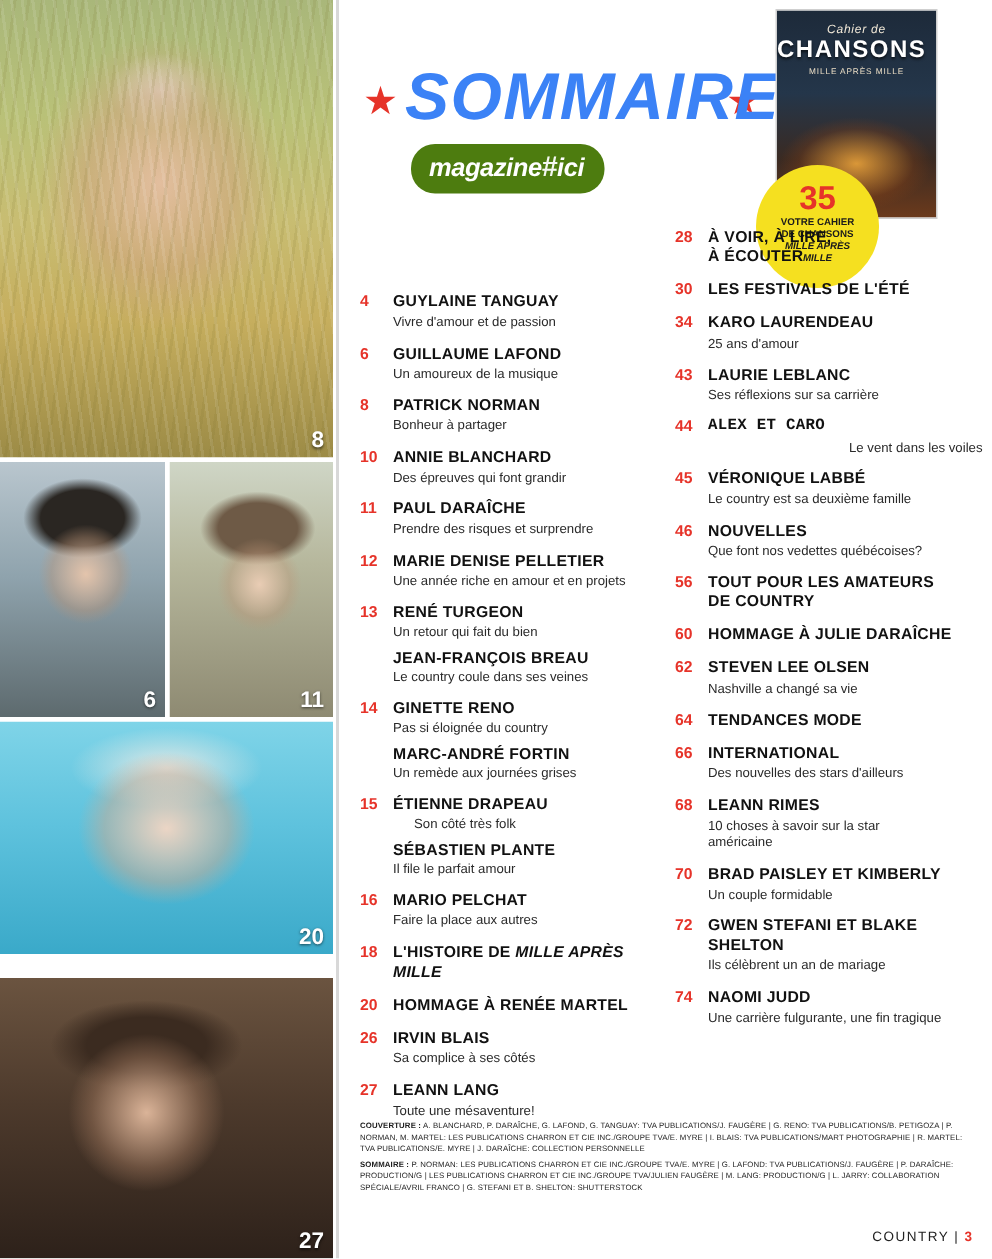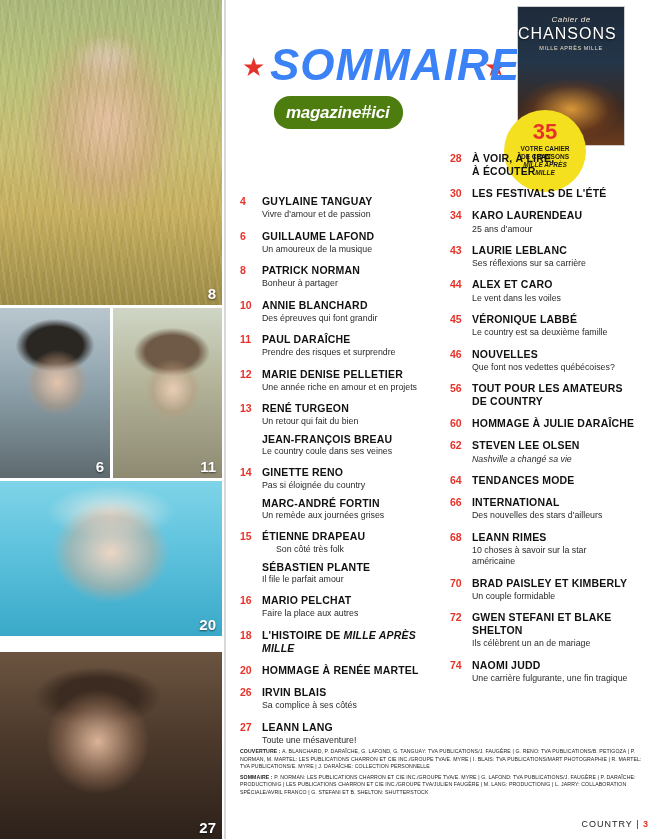--- a/index.html
+++ b/index.html
@@ -95,21 +95,21 @@
   .cover {
     position:absolute; left:285px; top:6px; width:108px; height:140px;
     background:
       radial-gradient(ellipse 60% 28% at 50% 74%, rgba(245,170,60,.85) 0%, rgba(150,70,20,.25) 60%, rgba(0,0,0,0) 80%),
       linear-gradient(180deg,#1d2a3a 0%, #24364a 40%, #3a2a22 72%, #6b3a1c 100%);
     border:1px solid #cfcfcf;
   }
   .cover .ctitle { position:absolute; top:8px; left:0; right:0; text-align:center;
     color:#f2e9d8; font-style:italic; font-size:8px; letter-spacing:.5px; }
   .cover .cmain { position:absolute; top:18px; left:0; right:16px; text-align:center;
-    color:#ffffff; font-weight:normal; font-size:16px; letter-spacing:1px;
+    color:#ffffff; font-weight:bold; font-size:16px; letter-spacing:1px;
     text-shadow:0 1px 2px rgba(0,0,0,.7); }
   .cover .csub { position:absolute; top:38px; left:0; right:0; text-align:center;
     color:#e9dcc4; font-size:5.5px; letter-spacing:.6px; }
 
   .burst {
     position:absolute; left:274px; top:112px; width:78px; height:78px;
     background:#f5e020; border-radius:50%;
     box-shadow:0 0 0 2px #f5e020;
     text-align:center; color:#1b1b1b;
   }
@@ -298,22 +298,22 @@
             <div class="name" style="white-space: pre-line;">KARO LAURENDEAU</div>
             <div class="desc" style="white-space: pre-line;">25 ans d'amour</div>
           </div>
           <div class="entry">
             <span class="pg">43</span>
             <div class="name" style="white-space: pre-line;">LAURIE LEBLANC</div>
             <div class="desc" style="white-space: pre-line;">Ses réflexions sur sa carrière</div>
           </div>
           <div class="entry">
             <span class="pg">44</span>
-            <div class="name" style="white-space: pre-line;">ALEX ET CARO</div>
-            <div class="desc" style="white-space: pre-line;">Le vent dans les voiles</div>
+            <div class="name" style="white-space: pre-line; font-family: Liberation Mono, monospace;">ALEX ET CARO</div>
+            <div class="desc" style="white-space: pre-line; text-align: right;">Le vent dans les voiles</div>
           </div>
           <div class="entry">
             <span class="pg">45</span>
             <div class="name" style="white-space: pre-line;">VÉRONIQUE LABBÉ</div>
             <div class="desc" style="white-space: pre-line;">Le country est sa deuxième famille</div>
           </div>
           <div class="entry">
             <span class="pg">46</span>
             <div class="name" style="white-space: pre-line;">NOUVELLES</div>
             <div class="desc" style="white-space: pre-line;">Que font nos vedettes québécoises?</div>
@@ -323,21 +323,21 @@
             <div class="name" style="white-space: pre-line;">TOUT POUR LES AMATEURS
 DE COUNTRY</div>
           </div>
           <div class="entry">
             <span class="pg">60</span>
             <div class="name" style="white-space: pre-line;">HOMMAGE À JULIE DARAÎCHE</div>
           </div>
           <div class="entry">
             <span class="pg">62</span>
             <div class="name" style="white-space: pre-line;">STEVEN LEE OLSEN</div>
-            <div class="desc" style="white-space: pre-line; font-style: italic;">Nashville a changé sa vie</div>
+            <div class="desc" style="white-space: pre-line;">Nashville a changé sa vie</div>
           </div>
           <div class="entry">
             <span class="pg">64</span>
             <div class="name" style="white-space: pre-line;">TENDANCES MODE</div>
           </div>
           <div class="entry">
             <span class="pg">66</span>
             <div class="name" style="white-space: pre-line;">INTERNATIONAL</div>
             <div class="desc" style="white-space: pre-line;">Des nouvelles des stars d'ailleurs</div>
           </div>

